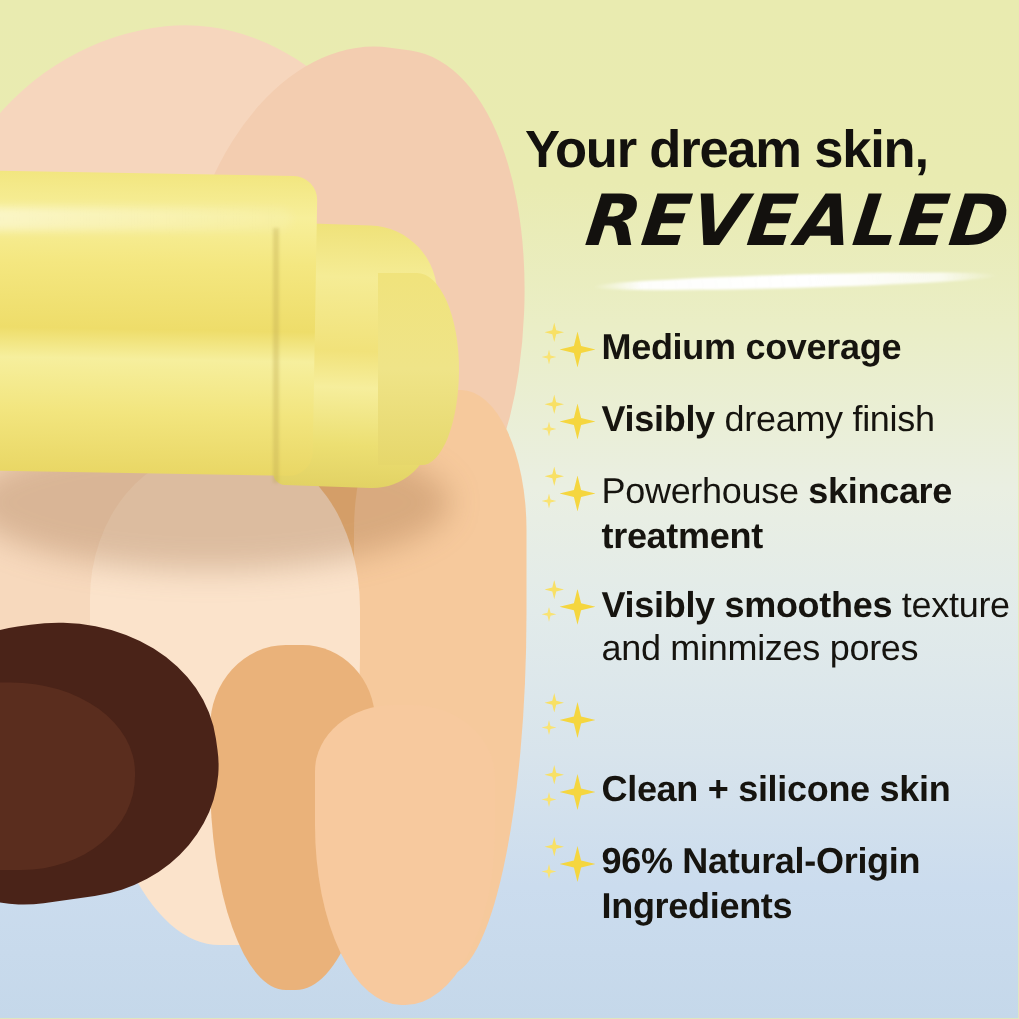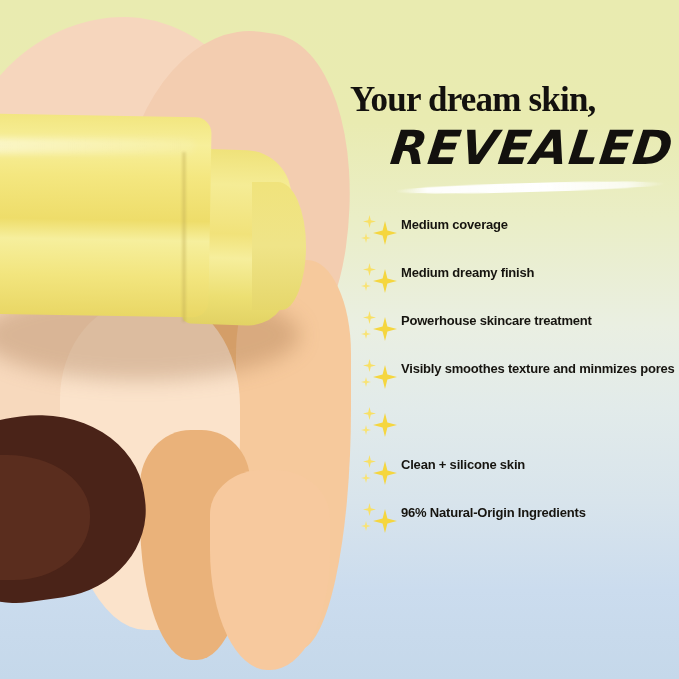--- a/index.html
+++ b/index.html
@@ -146,21 +146,20 @@
   .panel {
     position:absolute;
     left:345px; top:0; width:334px; height:679px;
   }
 
   .headline {
     position:absolute; left:5px; top:82px; width:320px;
     font-size:35px; font-weight:700; letter-spacing:-0.8px;
     color:#13110e; line-height:1.0;
     white-space:nowrap;
-    font-family:Liberation Serif, serif;
   }
   .headline-script {
     position:absolute; left:46px; top:124px; width:290px;
     font-family:"DejaVu Sans", sans-serif;
     font-size:47px; font-weight:700; font-style:italic;
     letter-spacing:1px;
     color:#13110e; line-height:1.0;
     transform:skewX(-7deg);
     white-space:nowrap;
   }
@@ -196,28 +195,28 @@
     position:absolute;
     background:#f7dc55;
     clip-path:polygon(50% 0%, 60% 40%, 100% 50%, 60% 60%, 50% 100%, 40% 60%, 0% 50%, 40% 40%);
   }
   .star.big   { width:24px; height:24px; left:14px; top:6px;  background:#f5d63f; }
   .star.mid   { width:13px; height:13px; left:4px;  top:0px;  background:#f8e065; }
   .star.small { width:10px; height:10px; left:2px;  top:18px; background:#f9e373; }
 
   .ftext {
     flex:1;
-    font-size:13px;
+    font-size:24px;
     line-height:1.24;
     color:#16140f;
     letter-spacing:-0.2px;
     padding-top:3px;
   }
   .ftext b { font-weight:700; }
-  .ftext span.reg { font-weight:700; }
+  .ftext span.reg { font-weight:400; }
 </style>
 </head>
 <body>
 
 <div id="canvas">
 
   <div class="art">
     <div class="blob blob-peach-top"></div>
     <div class="blob blob-peach-top2"></div>
     <div class="blob blob-tan-mid"></div>
@@ -255,21 +254,21 @@
         </span>
         <span class="ftext"><b>Medium coverage</b></span>
       </div>
 
       <div class="feature">
         <span class="sparkle">
           <span class="star mid"></span>
             <span class="star small"></span>
             <span class="star big"></span>
         </span>
-        <span class="ftext"><b>Medium</b><span class="reg"> dreamy finish</span></span>
+        <span class="ftext"><b>Visibly</b><span class="reg"> dreamy finish</span></span>
       </div>
 
       <div class="feature">
         <span class="sparkle">
           <span class="star mid"></span>
             <span class="star small"></span>
             <span class="star big"></span>
         </span>
         <span class="ftext"><span class="reg">Powerhouse </span><b>skincare treatment</b></span>
       </div>

